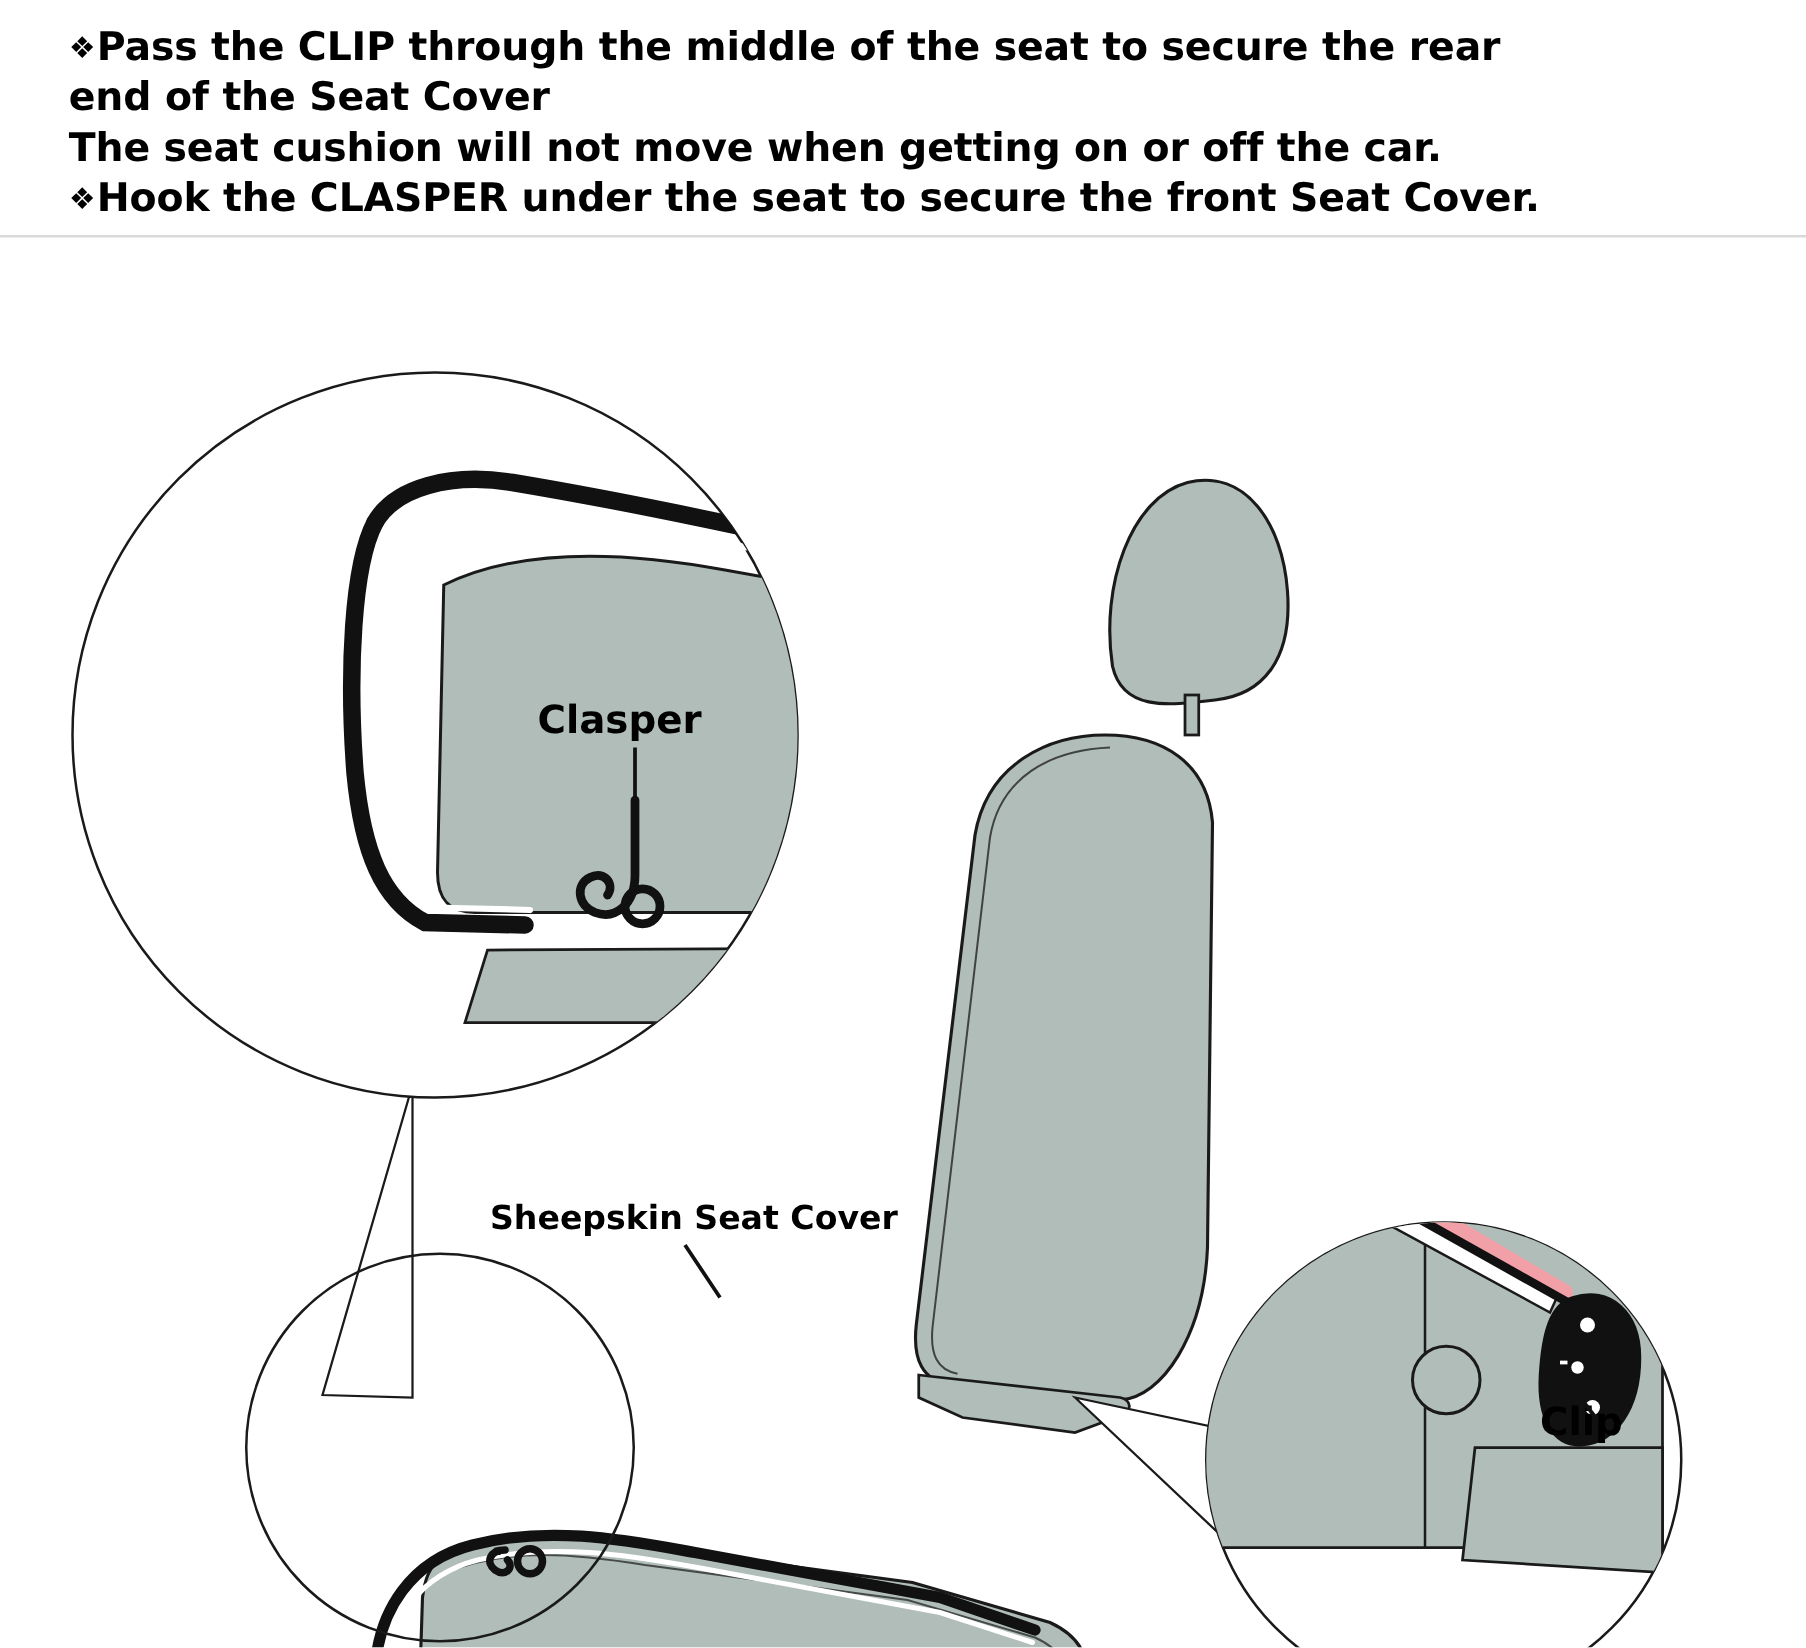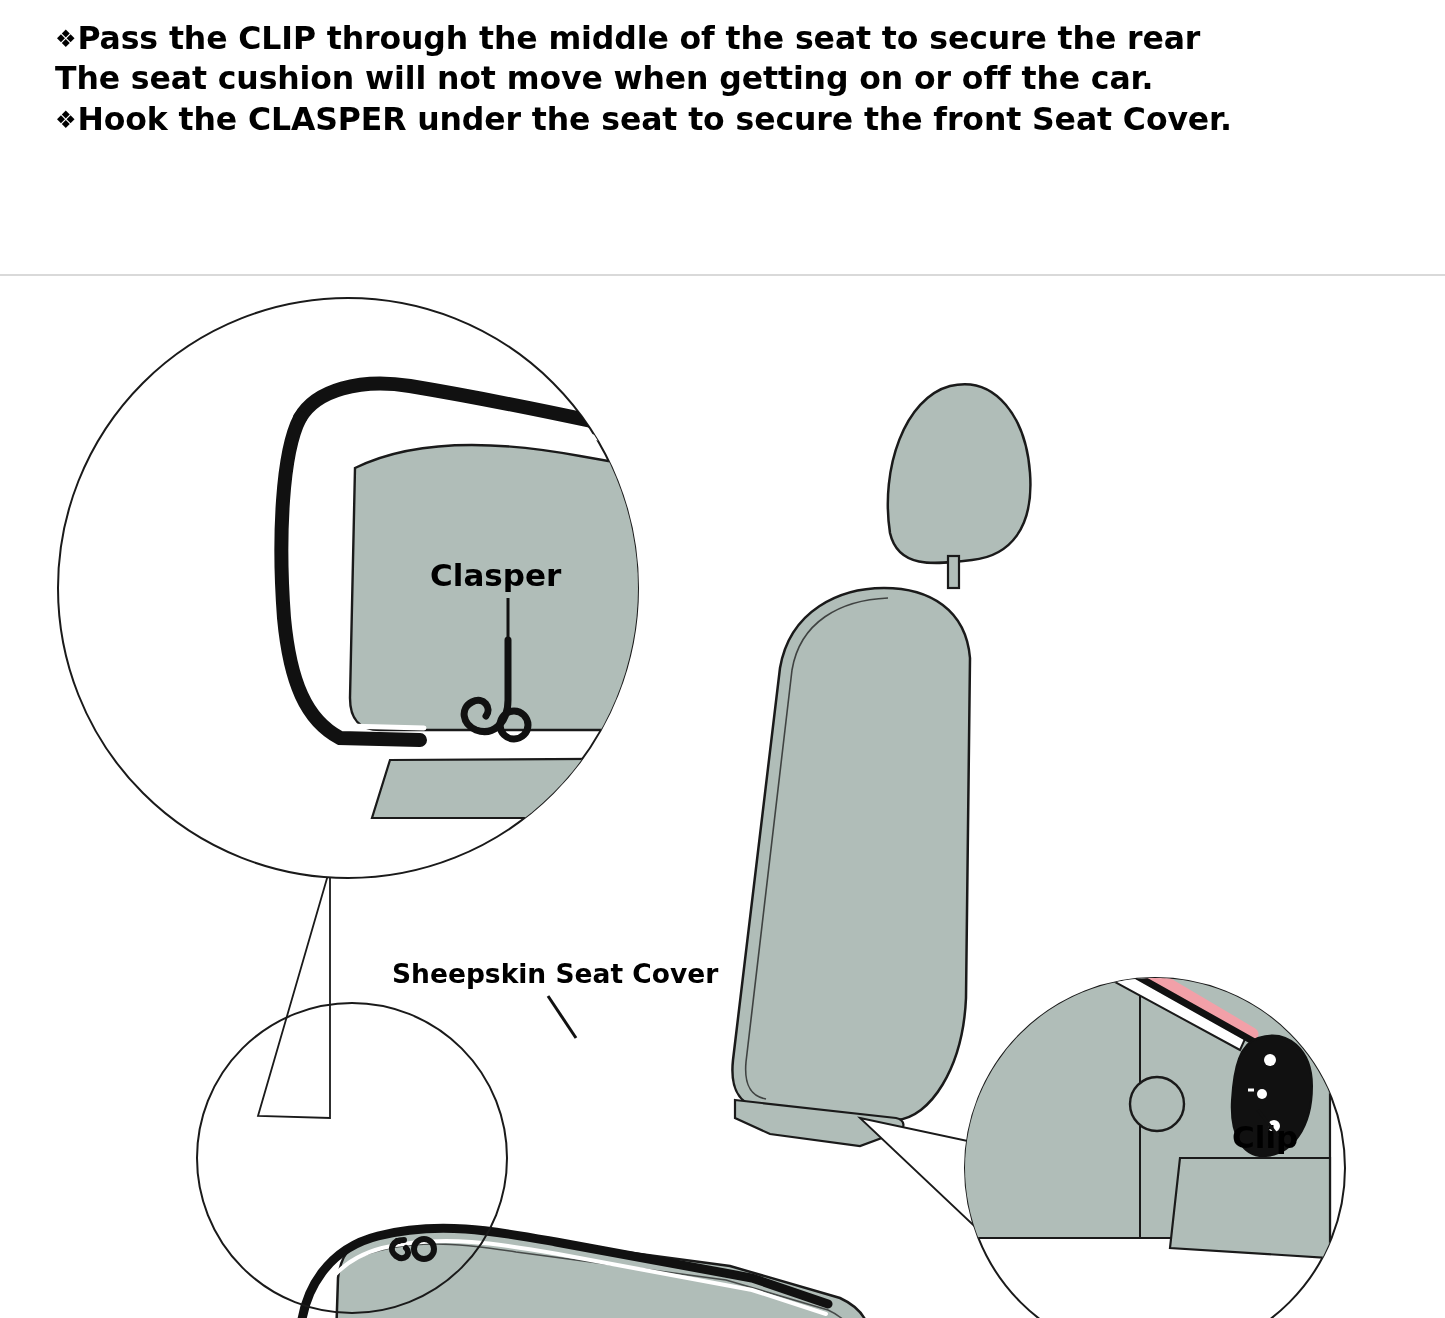--- a/index.html
+++ b/index.html
@@ -20,21 +20,21 @@
     width: 1445px;
     height: 1318px;
   }
 
   
   .instructions {
     position: absolute;
     left: 0;
     top: 0;
     width: 1445px;
-    height: 276px;
+    height: 190px;
     box-sizing: border-box;
     border-bottom: 2px solid #d9d9d9;
     padding: 18px 40px 0 55px;
   }
   .instr-line {
     font-size: 31.5px;
     font-weight: bold;
     line-height: 1.28;
     letter-spacing: -0.1px;
     white-space: nowrap;
@@ -73,20 +73,21 @@
 </style>
 </head>
 <body>
 
 <div id="page">
 
   <div class="instructions">
     <div class="instr-line">
       <span class="bullet">❖</span><span>Pass the CLIP through the middle of the seat to secure the rear</span>
     </div>
+    <div class="instr-line indent-cont">end of the Seat Cover</div>
     <div class="instr-line indent-cont">The seat cushion will not move when getting on or off the car.</div>
     <div class="instr-line">
       <span class="bullet">❖</span><span>Hook the CLASPER under the seat to secure the front Seat Cover.</span>
     </div>
   </div>
 
   <div class="diagram-wrap">
     <svg class="diagram" viewBox="0 0 1445 1080" xmlns="http://www.w3.org/2000/svg">
 
       <g>

